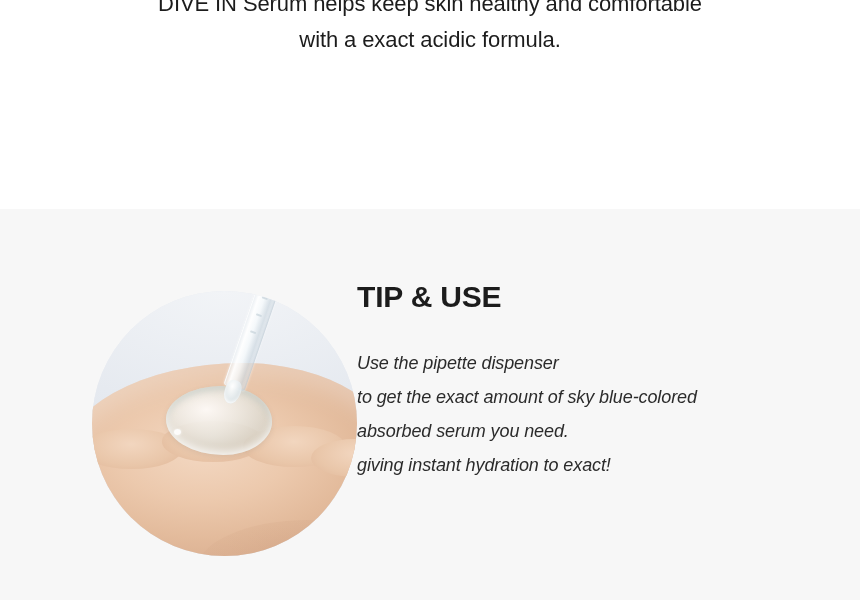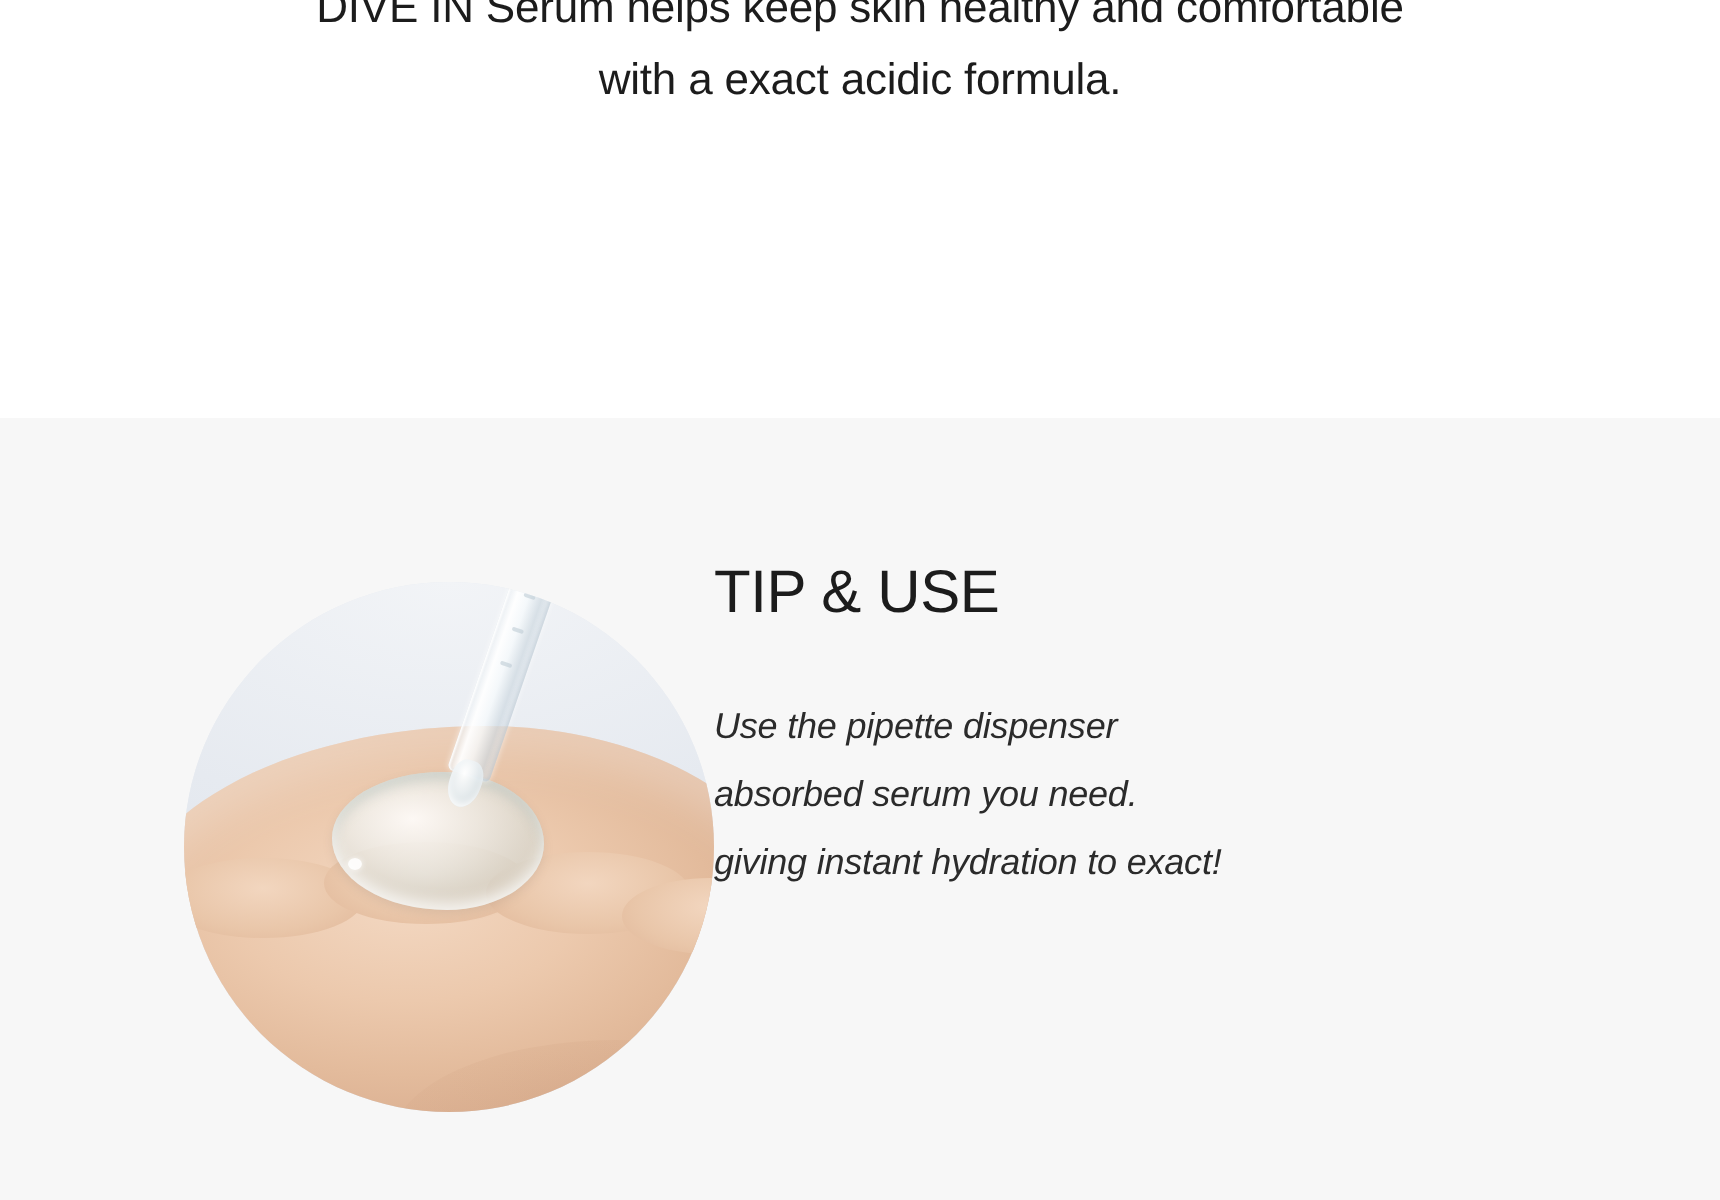--- a/index.html
+++ b/index.html
@@ -191,21 +191,21 @@
   
   .tip-text {
     position: absolute;
     left: 357px;
     top: 70px;            
     width: 470px;
   }
   .tip-heading {
     margin: 0;
     font-size: 30px;
-    font-weight: normal;
+    font-weight: bold;
     line-height: 36px;
     color: #1c1c1c;
     letter-spacing: -0.2px;
   }
   .tip-body {
     margin: 31px 0 0 0;
     font-size: 18px;
     line-height: 34px;
     color: #2b2b2b;
     letter-spacing: -0.1px;
@@ -250,19 +250,20 @@
         <span class="pipette-mark m2"></span>
         <span class="pipette-mark m3"></span>
         <span class="pipette-tip"></span>
       </div>
     </figure>
 
     <div class="tip-text">
       <h2 class="tip-heading">TIP &amp; USE</h2>
       <p class="tip-body">
         <span class="tip-line">Use the pipette dispenser</span>
+        <span class="tip-line">to get the exact amount of sky blue-colored</span>
         <span class="tip-line">absorbed serum you need.</span>
         <span class="tip-line">giving instant hydration to exact!</span>
       </p>
     </div>
 
   </section>
 </div>
 
 </body></html>

